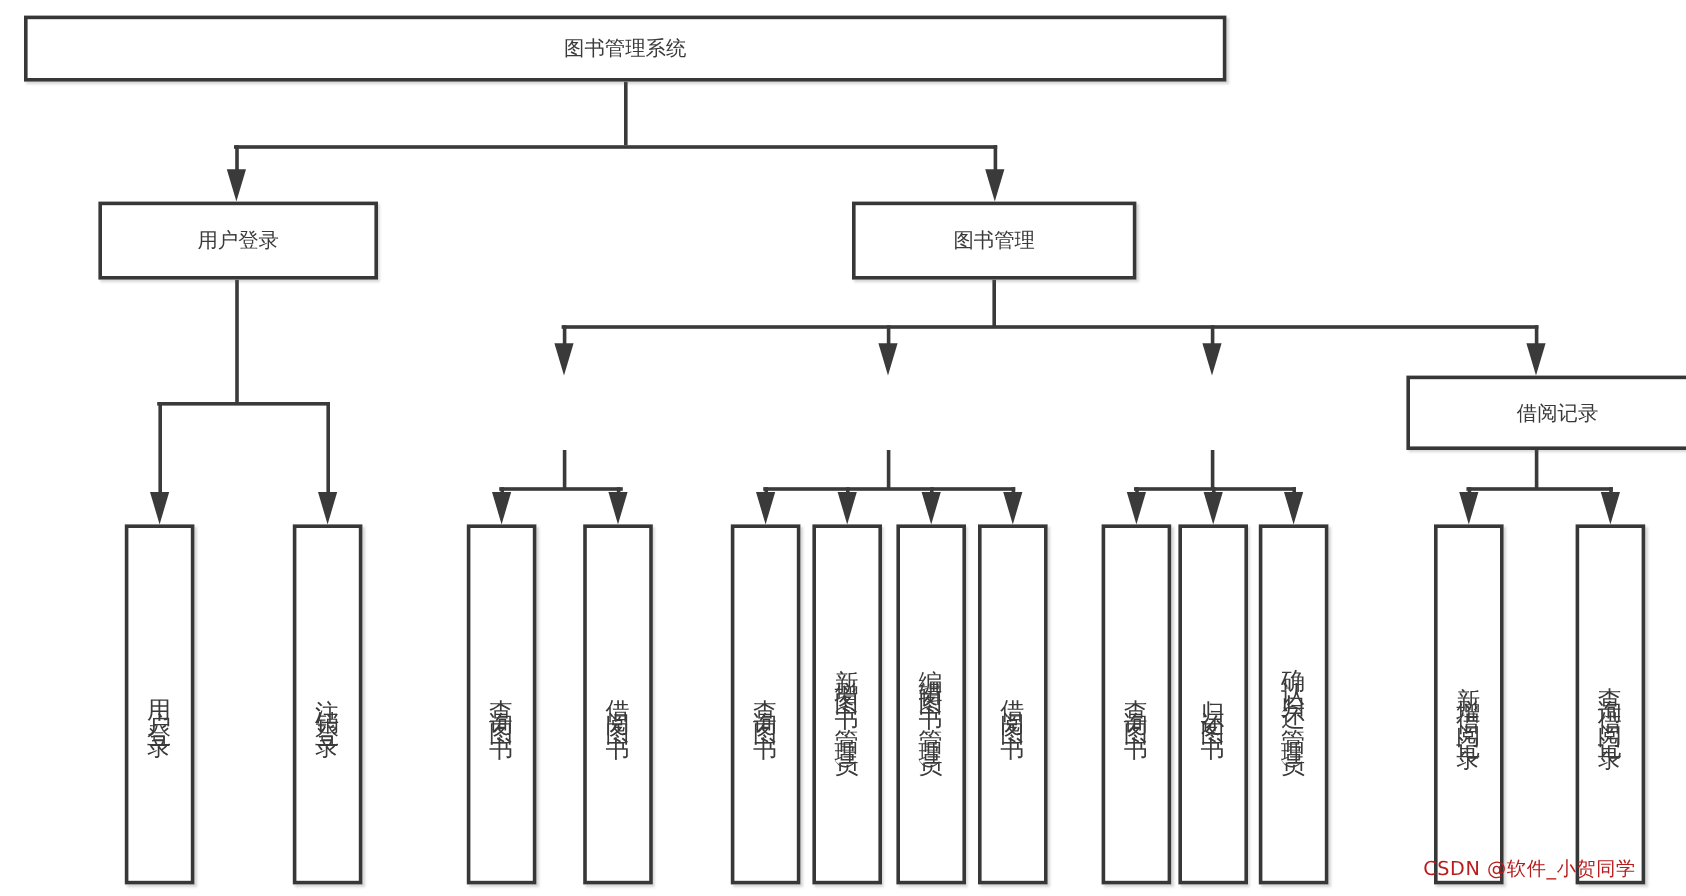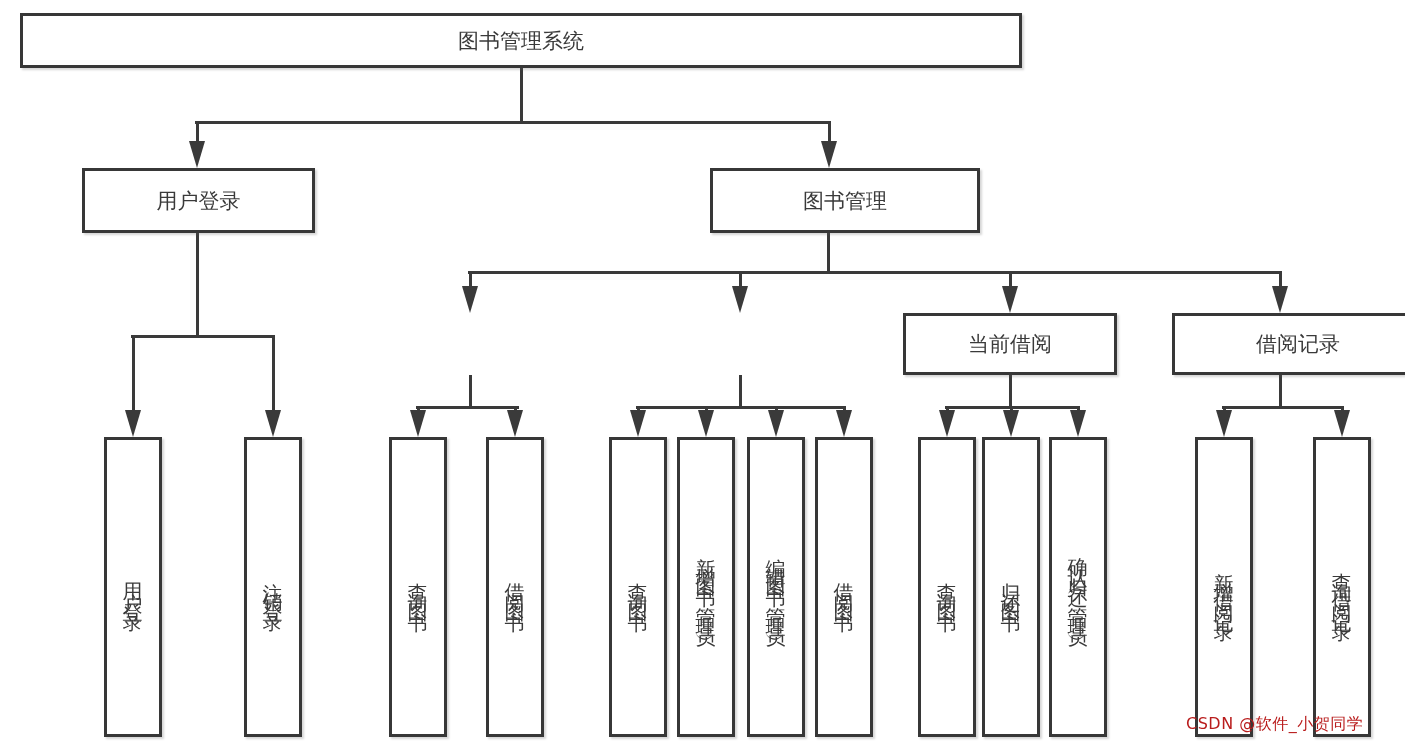--- a/index.html
+++ b/index.html
@@ -7,21 +7,21 @@
     width:1405px;height:747px;position:relative;background:#ffffff;
     font-family:"DejaVu Sans","Liberation Sans",sans-serif;
     overflow:hidden;
   }
   .stage{position:absolute;left:0;top:0;width:1405px;height:747px;}
   .box{
     position:absolute;background:#ffffff;border:3px solid #373737;
     box-sizing:border-box;display:flex;align-items:center;justify-content:center;
     color:#3a3a3a;z-index:2;box-shadow:2px 2px 2px rgba(90,90,90,0.25);
   }
-  .hlabel{font-size:21px;white-space:nowrap;}
+  .hlabel{font-size:17px;white-space:nowrap;}
   .vtext{
     writing-mode:vertical-lr;text-orientation:mixed;
     font-size:20px;letter-spacing:10px;line-height:1.1;white-space:nowrap;
   }
   .vline{position:absolute;background:#3a3a3a;width:3px;z-index:1;}
   .hline{position:absolute;background:#3a3a3a;height:3px;z-index:1;}
   .arr{
     position:absolute;width:0;height:0;z-index:1;
     border-left:8px solid transparent;border-right:8px solid transparent;
     border-top:27px solid #3a3a3a;
@@ -95,27 +95,24 @@
   <div class="arr" style="left:1216px;top:410px;"></div>
   <div class="arr" style="left:1334px;top:410px;"></div>
 
   <div class="box" style="left:20px;top:13px;width:1002px;height:55px;">
     <span class="hlabel">图书管理系统</span>
   </div>
 
   <div class="box" style="left:82px;top:168px;width:233px;height:65px;">
     <span class="hlabel">用户登录</span>
   </div>
-  <div class="box" style="left:710px;top:168px;width:270px;height:65px;">
+  <div class="box" style="left:710px;top:168px;width:237px;height:65px;">
     <span class="hlabel">图书管理</span>
   </div>
 
-  <div class="box" style="left:903px;top:313px;width:214px;height:62px;">
-    <span class="hlabel">当前借阅</span>
-  </div>
   <div class="box" style="left:1172px;top:313px;width:252px;height:62px;">
     <span class="hlabel">借阅记录</span>
   </div>
 
   <div class="box" style="left:104px;top:437px;width:58px;height:300px;">
     <span class="vtext">用户登录</span>
   </div>
   <div class="box" style="left:244px;top:437px;width:58px;height:300px;">
     <span class="vtext">注销登录</span>
   </div>

